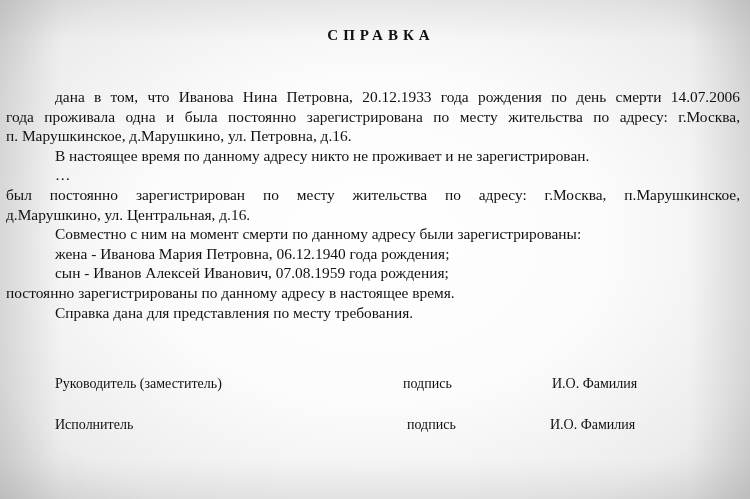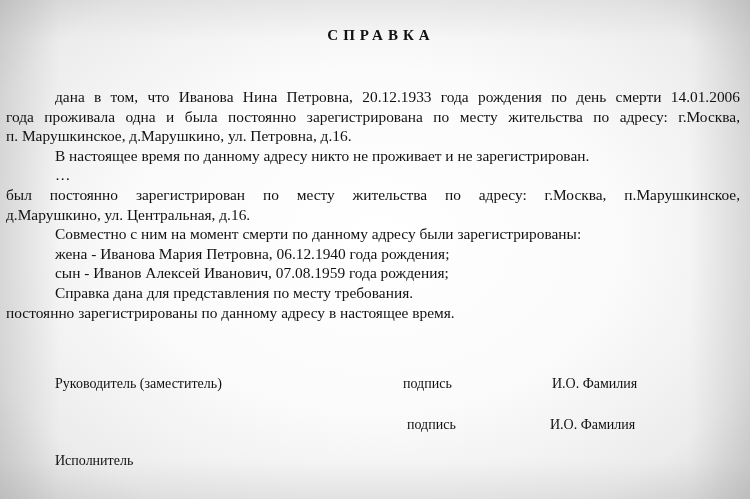--- a/index.html
+++ b/index.html
@@ -64,37 +64,37 @@
     .sig-row span { position: absolute; white-space: nowrap; }
   </style>
 </head>
 <body>
 
 <div class="vignette"></div>
 
 <div class="title">СПРАВКА</div>
 
 <div class="body-text">
-  <div class="line indent justify">дана в том, что Иванова Нина Петровна, 20.12.1933 года рождения по день смерти 14.01.2006</div>
+  <div class="line indent justify">дана в том, что Иванова Нина Петровна, 20.12.1933 года рождения по день смерти 14.07.2006</div>
   <div class="line justify">года проживала одна и была постоянно зарегистрирована по месту жительства по адресу: г.Москва,</div>
   <div class="line">п. Марушкинское,  д.Марушкино, ул. Петровна, д.16.</div>
   <div class="line indent">В настоящее время по данному адресу никто не проживает и не зарегистрирован.</div>
   <div class="line indent">…</div>
   <div class="line justify">был постоянно зарегистрирован по месту жительства по адресу: г.Москва, п.Марушкинское,</div>
   <div class="line">д.Марушкино, ул. Центральная, д.16.</div>
   <div class="line indent">Совместно с ним на момент смерти по данному адресу были зарегистрированы:</div>
   <div class="line indent">жена - Иванова Мария Петровна, 06.12.1940 года рождения;</div>
   <div class="line indent">сын - Иванов Алексей Иванович, 07.08.1959 года рождения;</div>
+  <div class="line">постоянно зарегистрированы по данному адресу в настоящее время.</div>
   <div class="line indent">Справка дана для представления по месту требования.</div>
-  <div class="line">постоянно зарегистрированы по данному адресу в настоящее время.</div>
 </div>
 
 <div class="sig-row" style="top:376px;">
   <span style="left:55px;">Руководитель (заместитель)</span>
   <span style="left:403px;">подпись</span>
   <span style="left:552px;">И.О. Фамилия</span>
 </div>
 
 <div class="sig-row" style="top:417px;">
-  <span style="left:55px;margin-top:36px;">Исполнитель</span>
+  <span style="left:55px;">Исполнитель</span>
   <span style="left:407px;">подпись</span>
   <span style="left:550px;">И.О. Фамилия</span>
 </div>
 
 </body></html>

